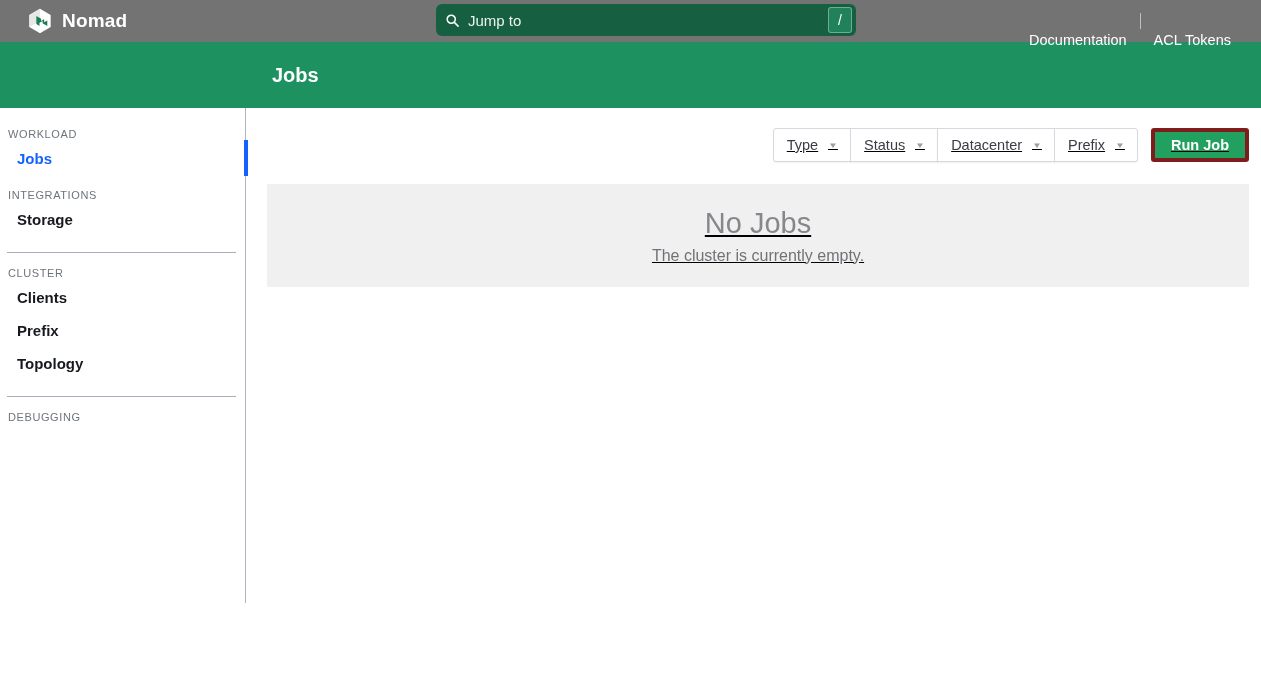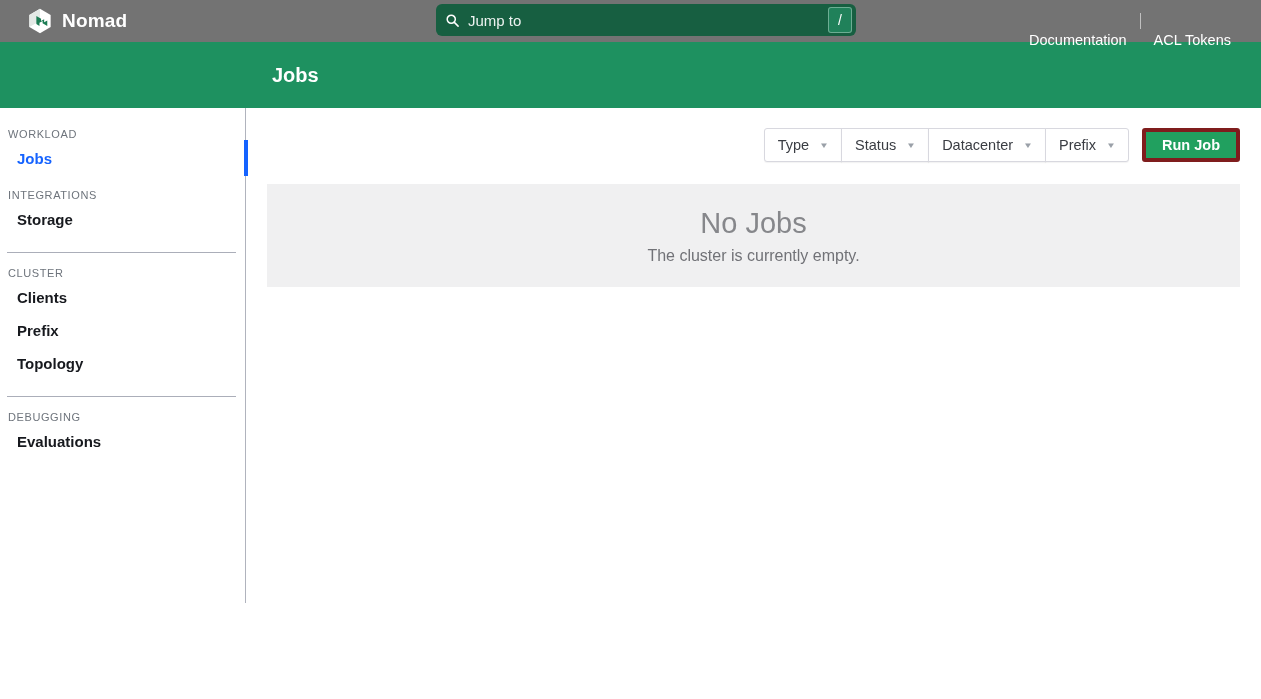--- a/index.html
+++ b/index.html
@@ -52,21 +52,21 @@
     font-weight: bold; color: #17191e; text-decoration: none; cursor: pointer;
   }
   .nav-item.active { color: #1563ff; }
   .nav-item.active::after {
     content: ""; position: absolute; right: -3px; top: -2px;
     width: 4px; height: 36px; background: #1563ff;
   }
   .nav-divider { border: none; border-top: 1px solid #abaeb9; margin: 16px 9px 2px 7px; }
 
   
-  .main { flex: 1; padding: 20px 21px 0 21px; }
+  .main { flex: 1; padding: 20px 12px 0 21px; text-decoration: underline; }
   .toolbar { display: flex; justify-content: flex-end; align-items: center; }
   .filter-group { display: flex; }
   .filter-btn {
     display: flex; align-items: center; height: 34px; padding: 0 13px;
     background: #fff; border: 1px solid #d8d8df; margin-left: -1px;
     font-size: 14.5px; color: #3a3d43; cursor: pointer;
     box-shadow: 0 1px 1px rgba(10,10,10,.05);
     font-family: "Liberation Sans", sans-serif;
   }
   .filter-btn:first-child { border-radius: 3px 0 0 3px; margin-left: 0; }
@@ -133,21 +133,20 @@
     <hr class="nav-divider">
 
     <div class="nav-label">CLUSTER</div>
     <a class="nav-item">Clients</a>
     <a class="nav-item">Prefix</a>
     <a class="nav-item">Topology</a>
 
     <hr class="nav-divider">
 
     <div class="nav-label">DEBUGGING</div>
-    <a class="nav-item">Evaluations</a>
   </nav>
 
   <main class="main">
     <div class="toolbar">
       <div class="filter-group">
         <button class="filter-btn">
           <span>Type</span>
           <span class="caret">▼</span>
         </button>
         <button class="filter-btn">

